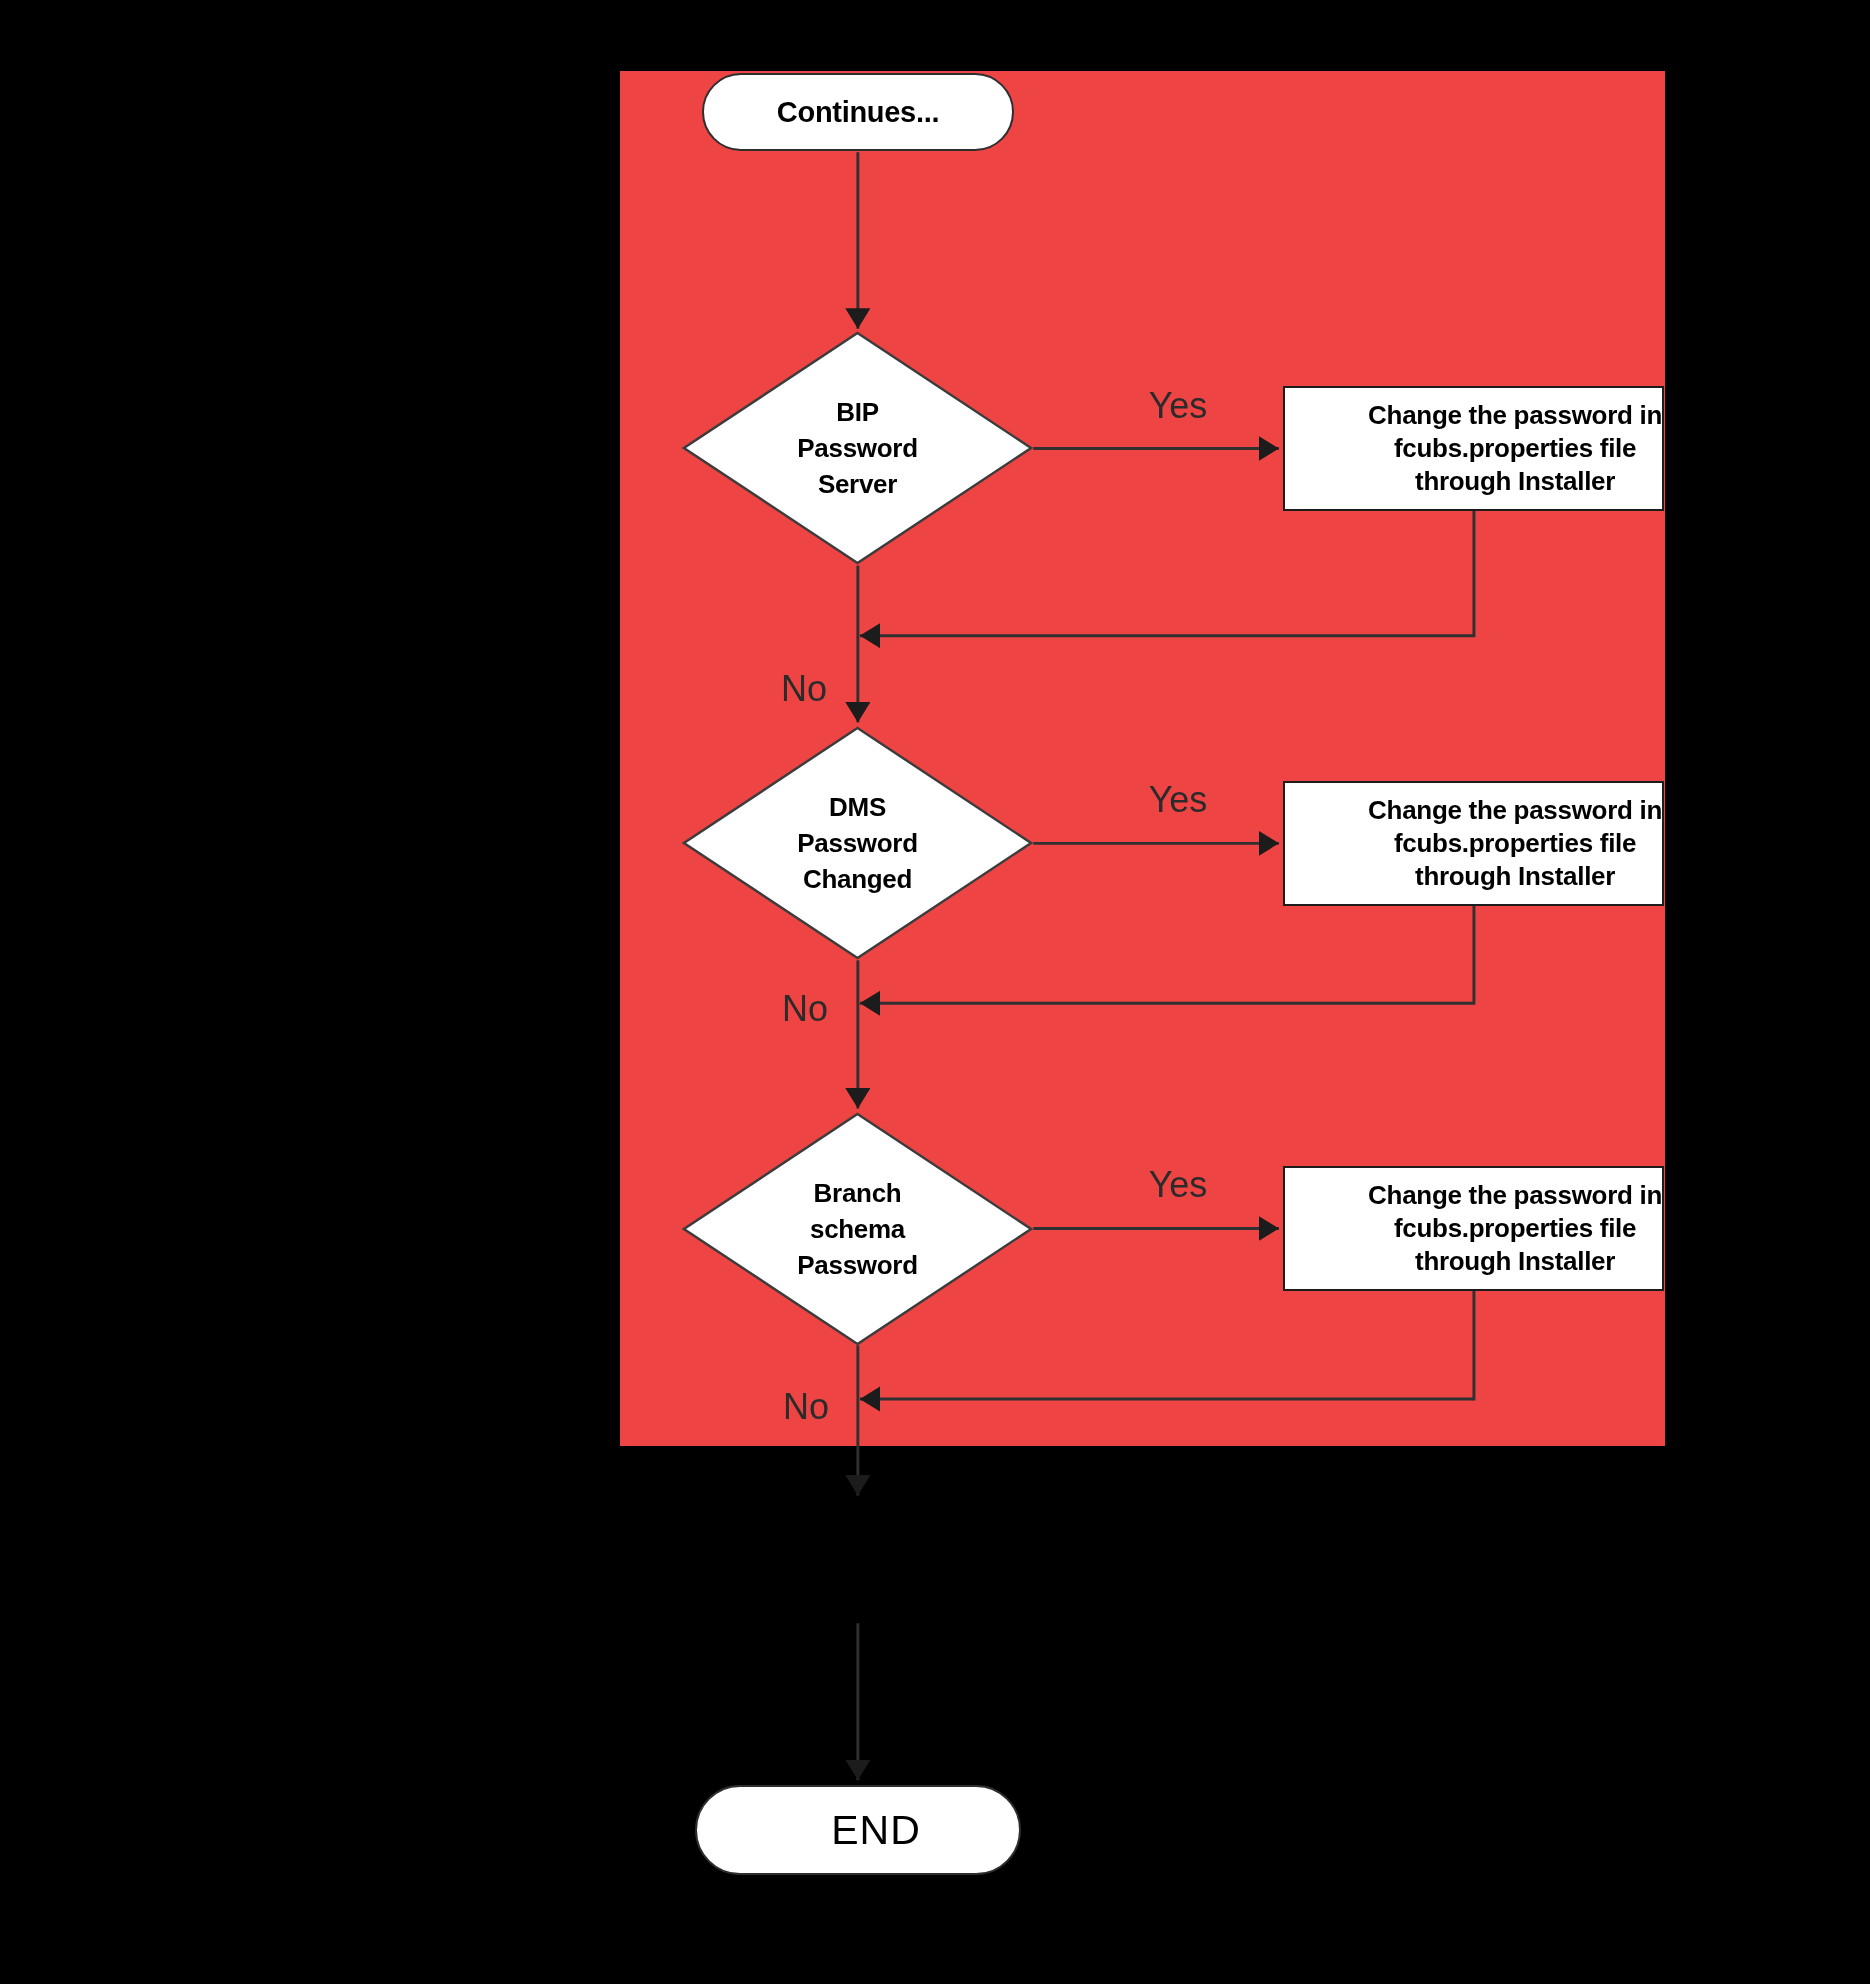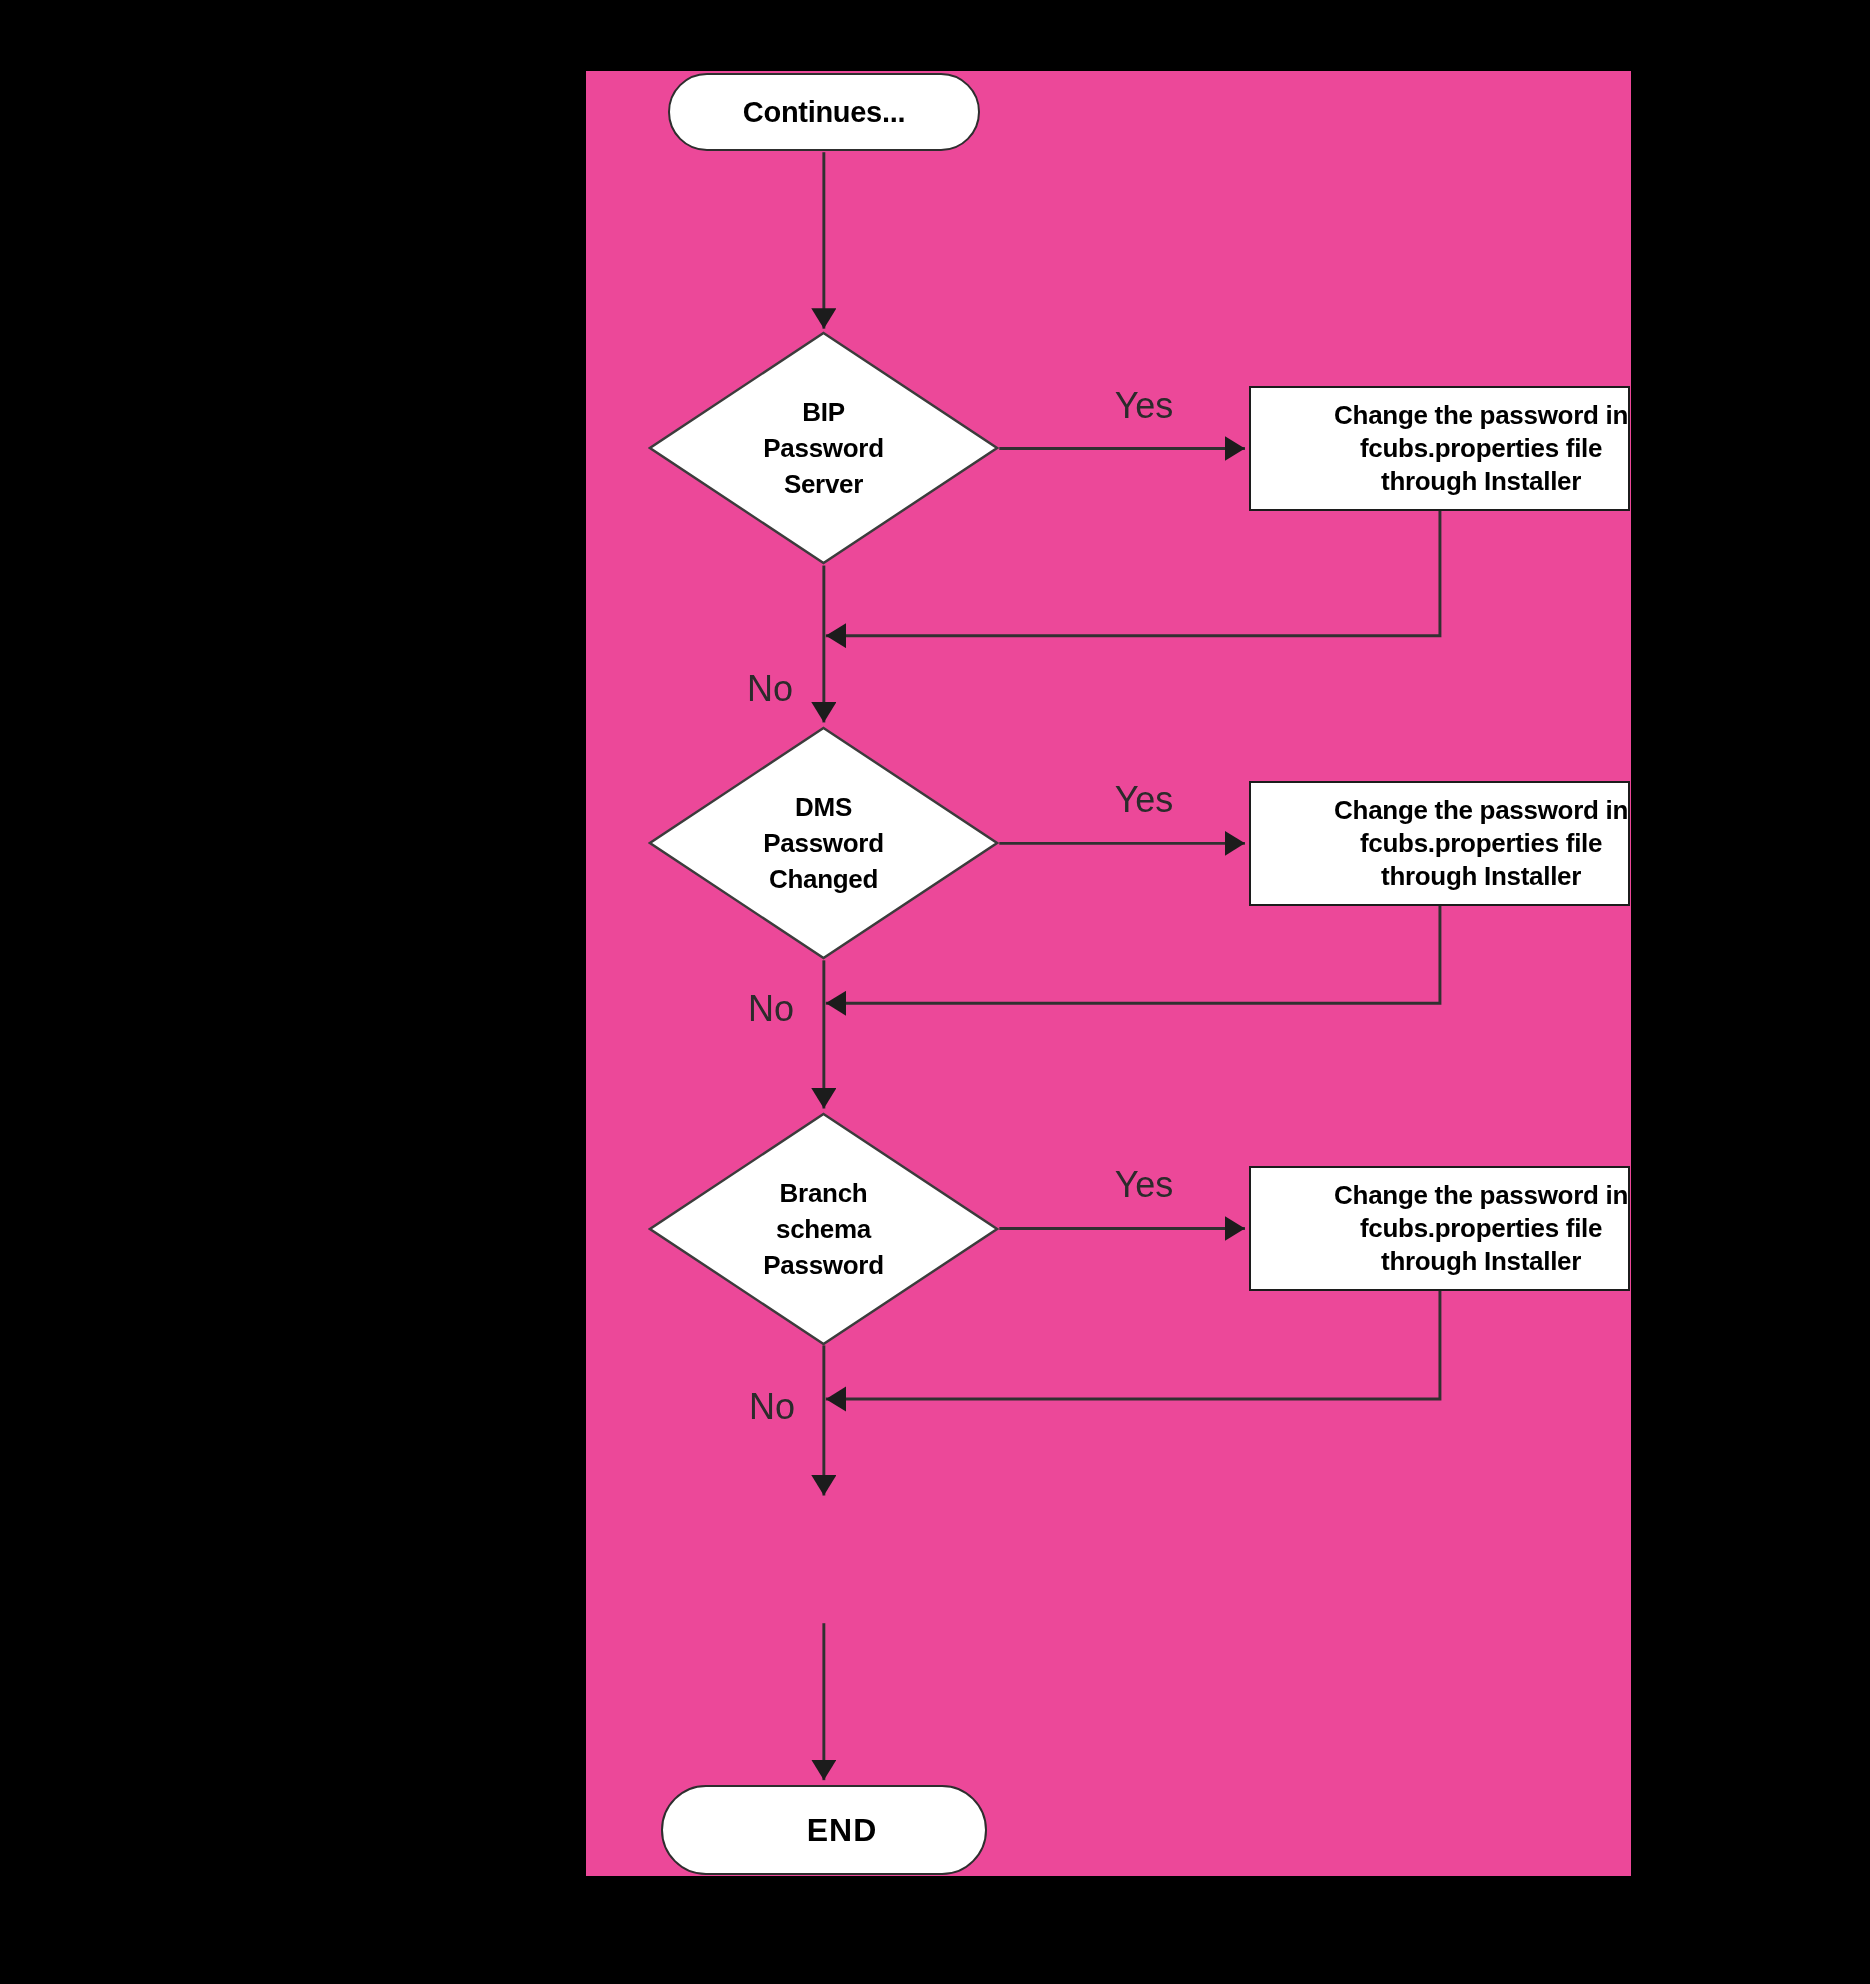--- a/index.html
+++ b/index.html
@@ -6,25 +6,25 @@
   .stage {
     position: relative;
     width: 1871px;
     height: 1985px;
     background: #000000;
     font-family: "Liberation Sans", "DejaVu Sans", sans-serif;
     overflow: hidden;
   }
   .canvas {
     position: absolute;
-    left: 586px;
+    left: 620px;
     top: 71px;
     width: 1045px;
-    height: 1805px;
-    background: #ec4899;
+    height: 1375px;
+    background: #ef4444;
   }
   .wires {
     position: absolute;
     left: 0; top: 0;
     width: 1045px;
     height: 1805px;
   }
   .node { position: absolute; box-sizing: border-box; }
   .node-label {
     white-space: pre-line;
@@ -38,21 +38,21 @@
   .terminator {
     background: #fff;
     border: 2.9px solid #2e2e2e;
     display: flex;
     align-items: center;
     justify-content: center;
   }
   .terminator.start { left: 82px; top: 2px; width: 312px; height: 78px; border-radius: 39px; }
   .terminator.start .node-label { font-size: 29px; }
   .terminator.end { left: 75px; top: 1714px; width: 326px; height: 90px; border-radius: 45px; }
-  .terminator.end .node-label { font-weight: 700; font-size: 32px; letter-spacing: 1px; margin-left: 36px; }
+  .terminator.end .node-label { font-weight: 400; font-size: 41px; letter-spacing: 1px; margin-left: 36px; }
   .process {
     background: #fff;
     border: 2.9px solid #1c1c1c;
     display: flex;
     align-items: center;
     justify-content: flex-end;
   }
   .process.action { left: 663px; width: 381px; height: 125px; }
   .process.action1 { top: 315px; }
   .process.action2 { top: 710px; }

